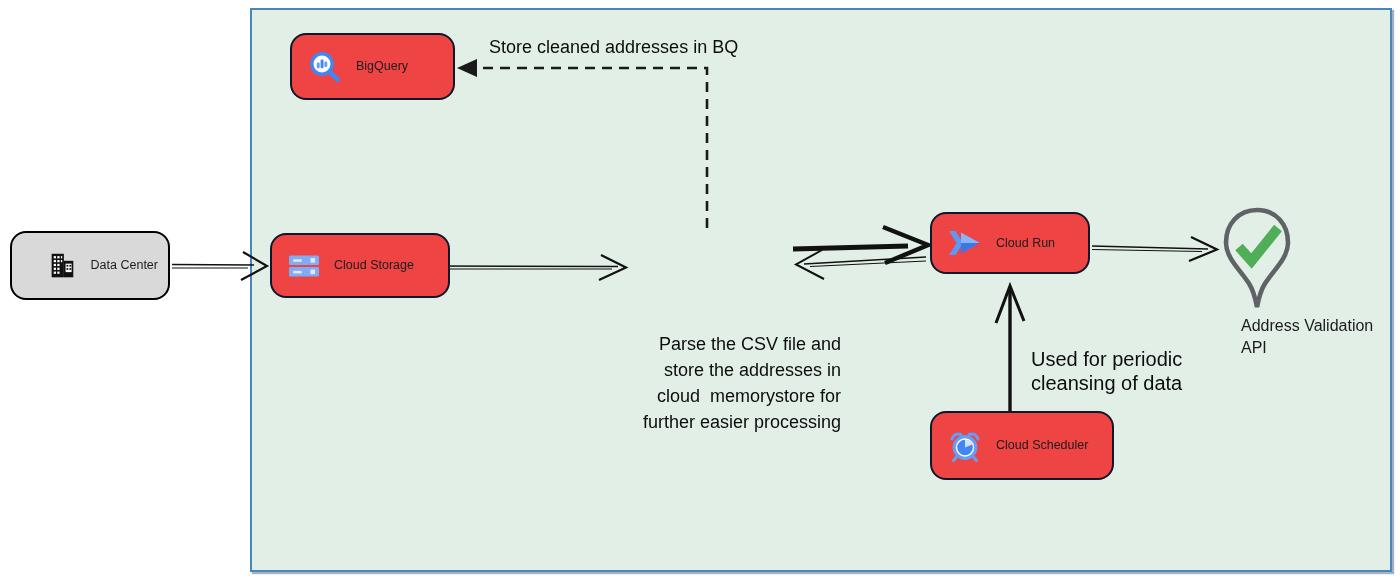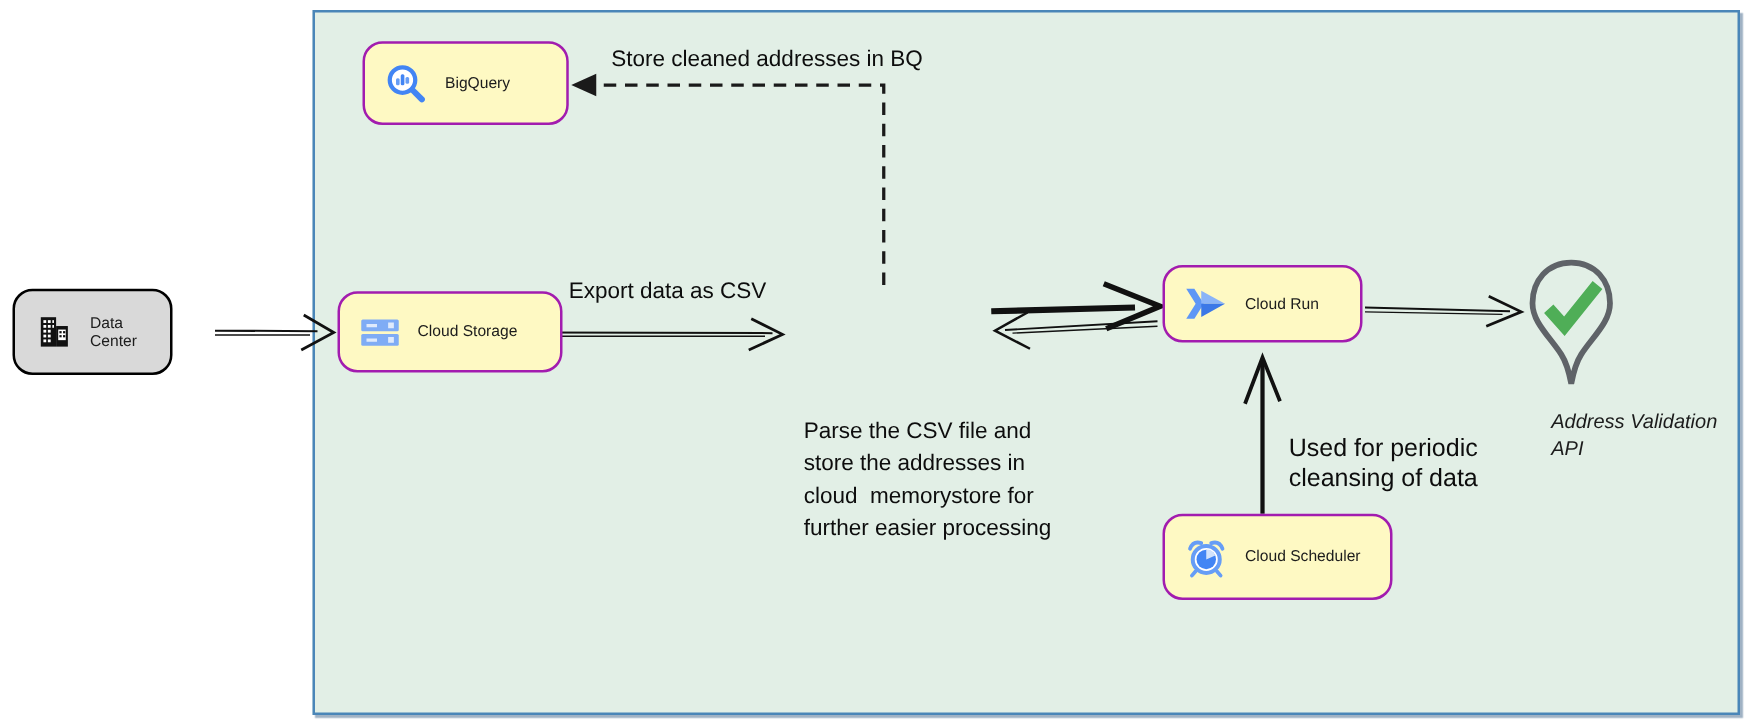--- a/index.html
+++ b/index.html
@@ -2,25 +2,25 @@
 <html><head>
 <meta charset="utf-8">
 <style>
   html,body{margin:0;padding:0;background:#fff;}
   body{font-family:"Liberation Sans", sans-serif;color:#111;}
   .canvas{position:relative;width:1400px;height:580px;background:#fff;overflow:hidden;}
   .boundary{position:absolute;left:250px;top:8px;width:1138px;height:560px;
     background:#e2efe6;border:2px solid #4a86b8;z-index:1;
     box-shadow:2px 2px 1px rgba(45,85,125,0.45);}
   .arrows{position:absolute;left:0;top:0;width:1400px;height:580px;z-index:2;pointer-events:none;}
-  .node{position:absolute;z-index:3;background:#fef9c3;border:2px solid #a21caf;border-radius:16px;
+  .node{position:absolute;z-index:3;background:#ef4444;border:2px solid #0f172a;border-radius:16px;
     display:flex;align-items:center;gap:13px;padding:0 10px 0 15px;box-sizing:border-box;}
   .node .label{font-size:12.5px;line-height:15px;white-space:pre-wrap;color:#1c1c1c;}
   .node-datacenter{background:#d9d9d9;border:2px solid #000;}
-  .ann{position:absolute;z-index:4;font-size:18px;line-height:26px;white-space:pre-wrap;color:#0d0d0d;}
+  .ann{position:absolute;z-index:4;font-size:18px;line-height:26px;white-space:pre-wrap;color:#0d0d0d;text-align:right;}
   .pin{position:absolute;z-index:3;}
   .pin-label{position:absolute;z-index:4;font-size:16px;line-height:22px;white-space:pre-wrap;color:#1c1c1c;}
   .icon{flex:0 0 auto;display:block;}
 </style>
 </head>
 <body>
 
 <div class="canvas">
 
   <div class="boundary"></div>
@@ -60,21 +60,21 @@
       <path d="M1092,249.5 L1202,251.5" stroke-width="1.1"></path>
       <path d="M1191,237 L1217,249.5 L1189,261" stroke-width="2.2"></path>
     </g>
 
     <g stroke="#111" fill="none">
       <path d="M1010,411 L1010,288" stroke-width="3.4"></path>
       <path d="M996,323 L1010,286 L1024,321" stroke-width="3"></path>
     </g>
   </svg>
 
-  <div class="node node-datacenter" style="left:10px;top:231px;width:128px;height:69px;justify-content:flex-end;">
+  <div class="node node-datacenter" style="left:10px;top:231px;width:160px;height:69px;justify-content:flex-end;">
     <svg class="icon" width="32" height="32" viewBox="0 0 34 34">
       <rect x="6" y="4" width="13" height="25" fill="#111"></rect>
       <g fill="#fff">
         <rect x="8.2" y="6.5" width="2.4" height="2.4"></rect>
           <rect x="12" y="6.5" width="2.4" height="2.4"></rect>
           <rect x="15.8" y="6.5" width="1.4" height="2.4"></rect>
         <rect x="8.2" y="10.6" width="2.4" height="2.4"></rect>
           <rect x="12" y="10.6" width="2.4" height="2.4"></rect>
           <rect x="15.8" y="10.6" width="1.4" height="2.4"></rect>
         <rect x="8.2" y="14.7" width="2.4" height="2.4"></rect>
@@ -139,25 +139,24 @@
       <line x1="9.5" y1="28" x2="6.5" y2="31.5" stroke="#669df6" stroke-width="3" stroke-linecap="round"></line>
       <line x1="26.5" y1="28" x2="29.5" y2="31.5" stroke="#669df6" stroke-width="3" stroke-linecap="round"></line>
     </svg>
     <span class="label">Cloud Scheduler</span>
   </div>
 
   <svg class="pin" style="left:1221px;top:206px;" width="72" height="122" viewBox="0 0 72 122">
     <path d="M36,4 C17,4 5,18.5 5,36.5 C5,52 19,63.5 28,77.5 C32.5,84.5 34.5,93 36,101 C37.5,93 39.5,84.5 44,77.5 C53,63.5 67,52 67,36.5 C67,18.5 55,4 36,4 Z" fill="none" stroke="#5f6368" stroke-width="4.6"></path>
     <polyline points="18,41 30.5,55 57,22" fill="none" stroke="#4fae57" stroke-width="10"></polyline>
   </svg>
-  <div class="pin-label" style="left:1241px;top:327px;width:160px;font-style:italic;">Address Validation
+  <div class="pin-label" style="left:1241px;top:315px;width:160px;">Address Validation
 API</div>
 
   <div class="ann" style="left:489px;top:34px;">Store cleaned addresses in BQ</div>
-  <div class="ann" style="left:455px;top:219px;">Export data as CSV</div>
   <div class="ann" style="left:608px;top:331px;margin-left:35px;">Parse the CSV file and
 store the addresses in
 cloud  memorystore for
 further easier processing</div>
   <div class="ann" style="left:1031px;top:347px;font-size:20px;line-height:24px;">Used for periodic
 cleansing of data</div>
 
 </div>
 
 </body></html>

